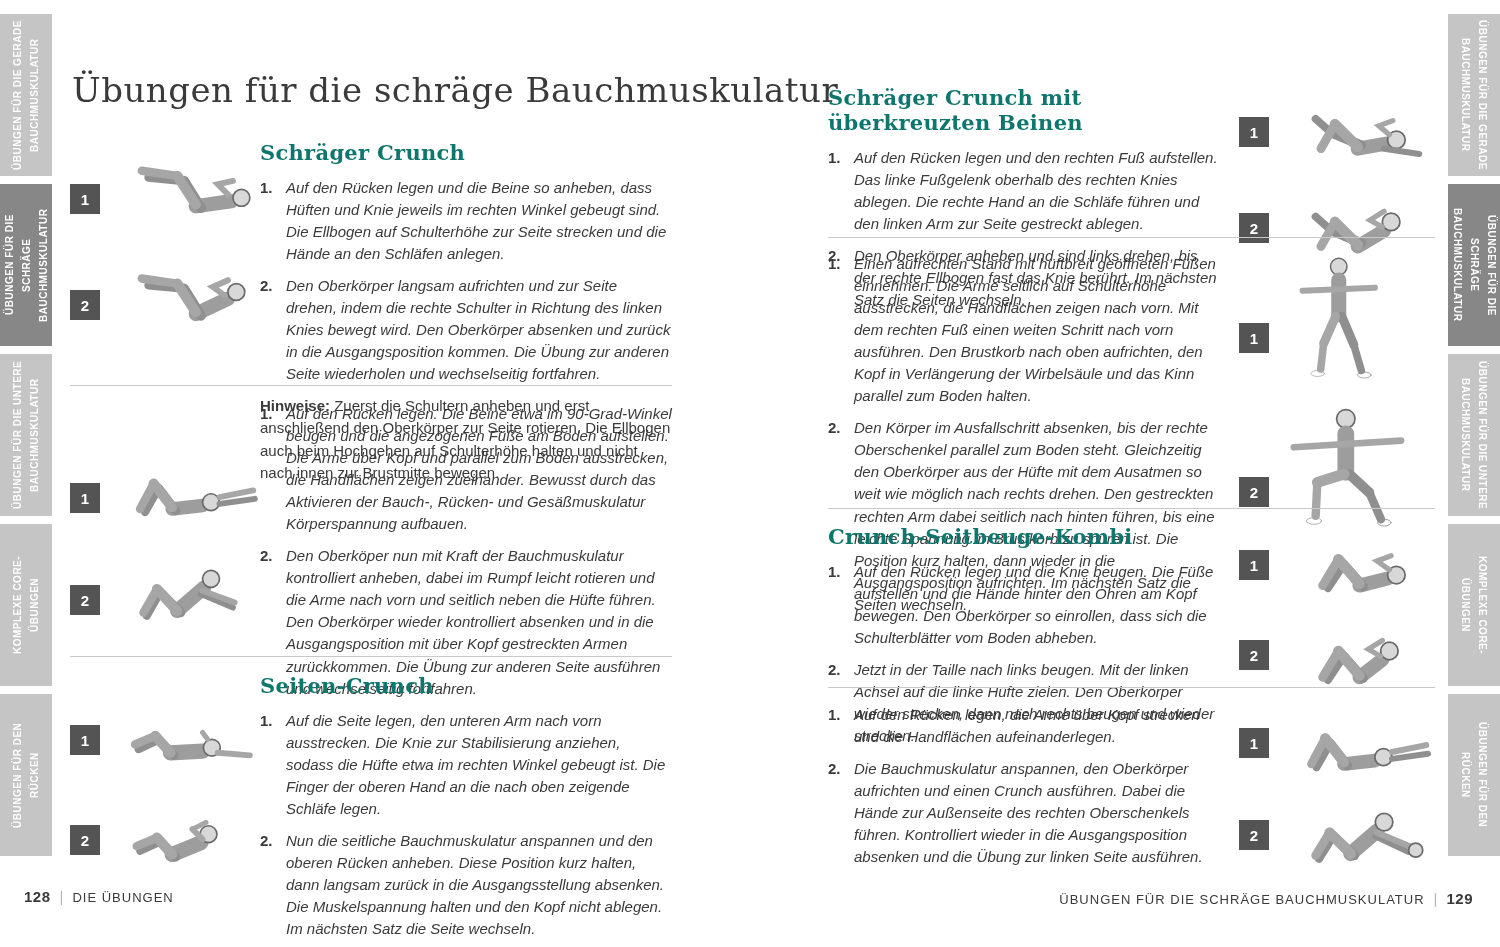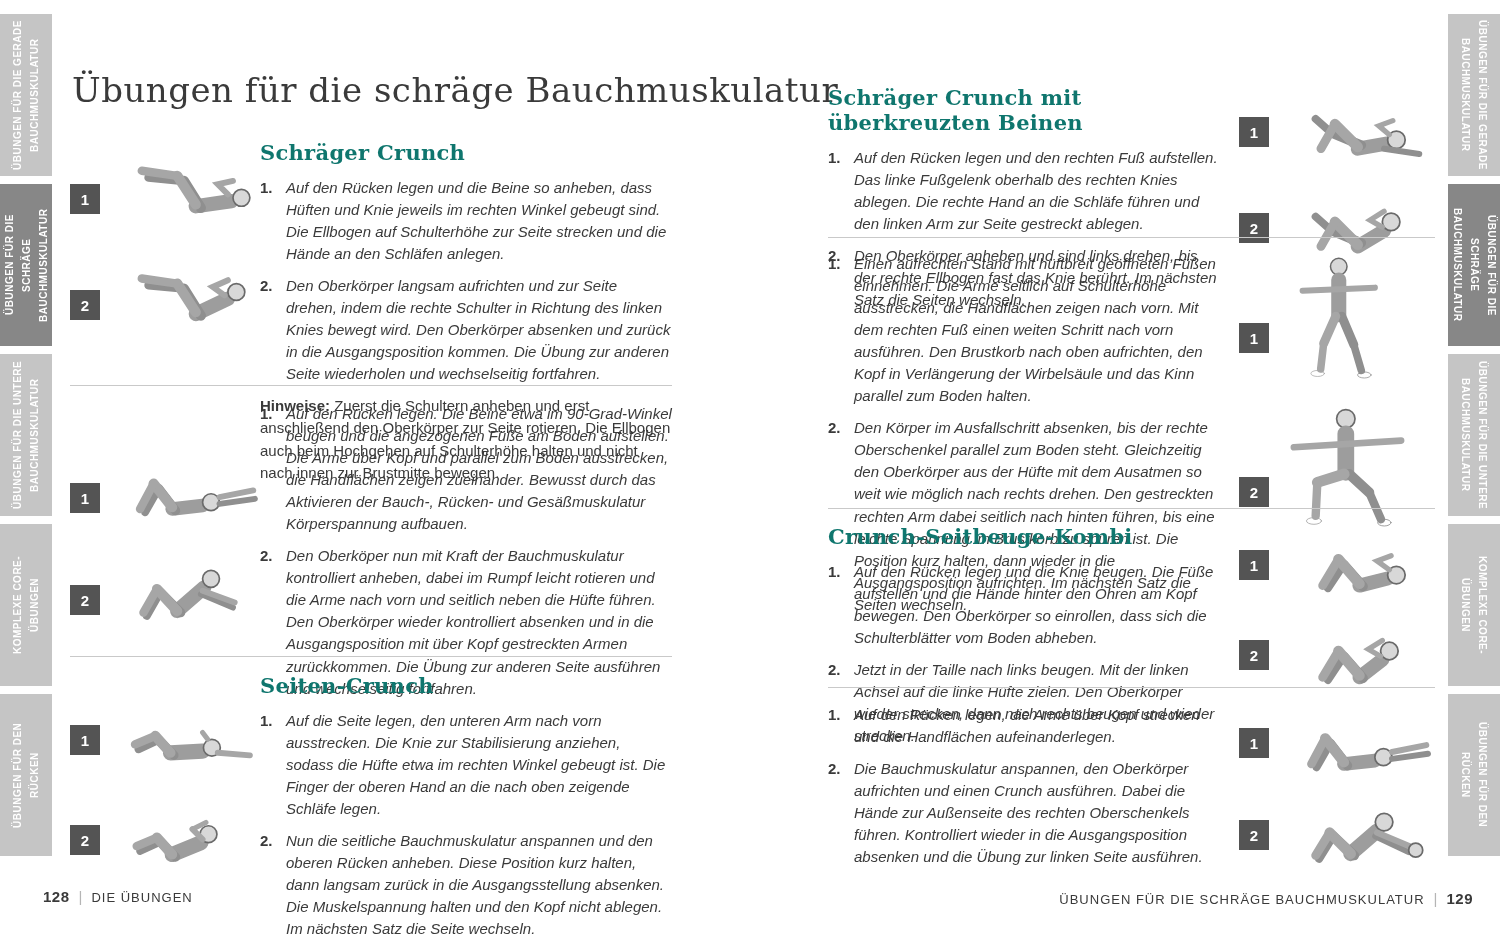--- a/index.html
+++ b/index.html
@@ -50,21 +50,21 @@
   .badge{width:30px;height:30px;background:#545454;color:#ffffff;font-weight:700;font-size:15px;
          display:flex;align-items:center;justify-content:center;margin:0 8px 18px 0;flex:0 0 30px;}
   .fig svg{display:block;}
   .limb{stroke:#a6a6a6;stroke-linecap:round;fill:none;}
   .limb2{stroke:#8f8f8f;stroke-linecap:round;fill:none;}
   .torso{stroke:#9d9d9d;stroke-linecap:round;fill:none;}
   .head{fill:#d8d8d8;stroke:#6a6a6a;stroke-width:2;}
 
   
   .footer{position:absolute;font-size:13px;color:#3a3a3a;display:flex;align-items:baseline;gap:9px;}
-  .footer-left{left:43px;top:888px;align-items:flex-end;}
+  .footer-left{left:24px;top:888px;align-items:flex-end;}
   .footer-right{right:27px;top:890px;}
   .page-num{font-weight:700;font-size:15px;letter-spacing:.5px;}
   .footer-sep{color:#b5b5b5;font-size:15px;}
   .footer-section{letter-spacing:1px;text-transform:uppercase;}
 </style>
 </head>
 <body>
 
 <div class="spread">
 

